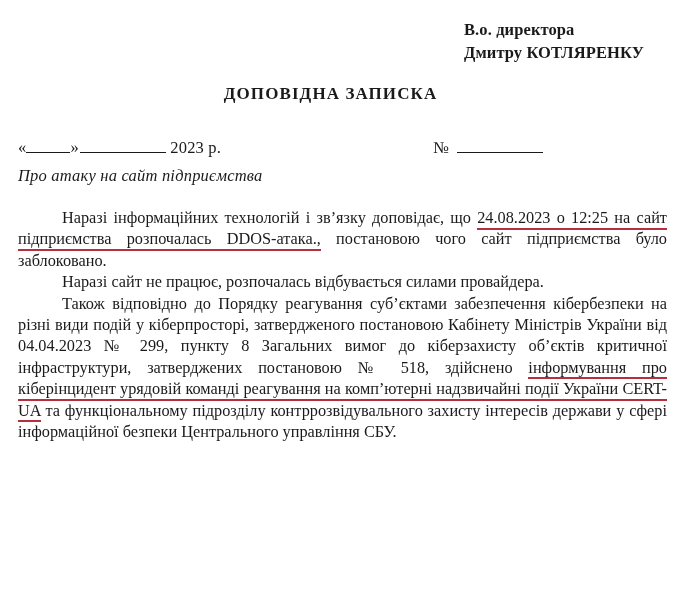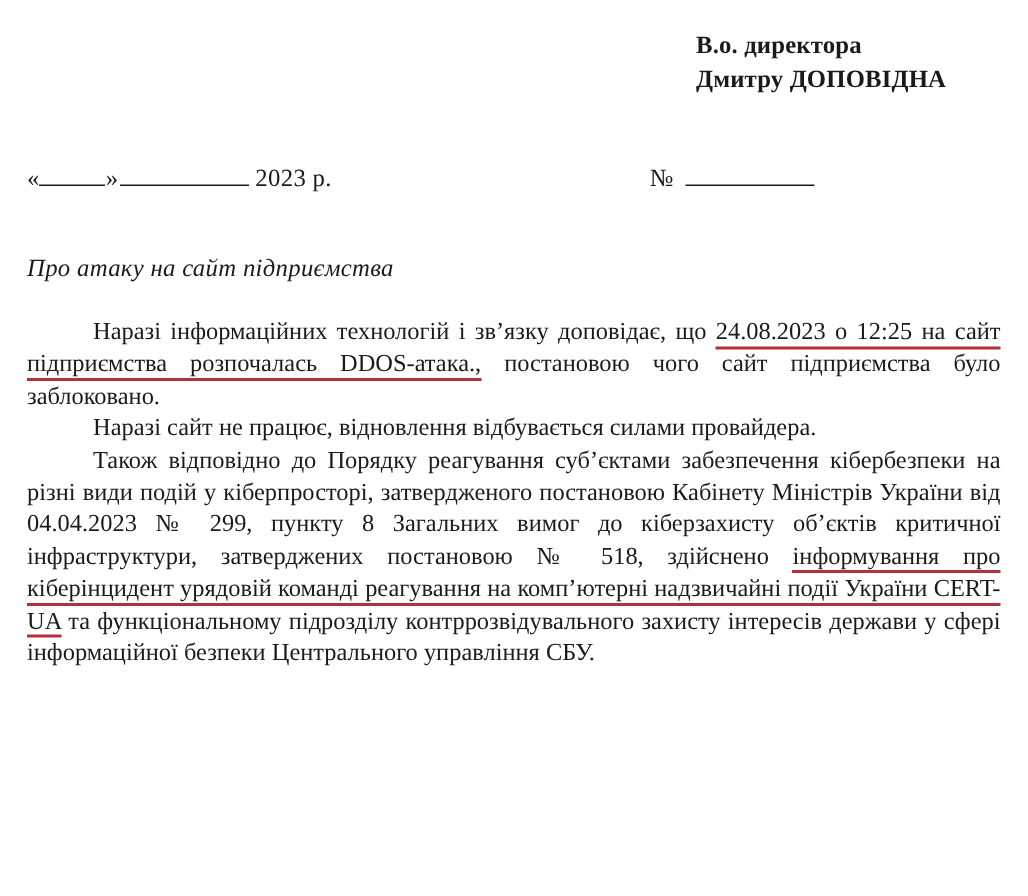--- a/index.html
+++ b/index.html
@@ -38,21 +38,21 @@
     margin-top: 20px;
     text-align: center;
     font-weight: bold;
     font-size: 17px;
     letter-spacing: 1.1px;
     padding-right: 24px;
   }
 
   
   .meta-row {
-    margin-top: 45px;
+    margin-top: 34px;
     display: flex;
     align-items: baseline;
     font-size: 16.5px;
   }
   .meta-date {
     white-space: nowrap;
     letter-spacing: 0.2px;
   }
   .rule {
     display: inline-block;
@@ -63,21 +63,21 @@
   .rule-month { width: 86px; margin-left: 1px; }
   .rule-num   { width: 86px; margin-left: 8px; }
   .meta-number {
     margin-left: 212px;
     white-space: nowrap;
     letter-spacing: 0.2px;
   }
 
   
   .subject {
-    margin-top: 40px;
+    margin-top: 8px;
     font-style: italic;
     font-size: 16.5px;
     letter-spacing: 0.2px;
   }
 
   
   .body-text {
     margin-top: 21px;
     font-size: 16.3px;
     line-height: 21.4px;
@@ -98,34 +98,35 @@
     -webkit-box-decoration-break: clone;
   }
 </style>
 </head>
 <body>
 
 <div class="page">
 
   <div class="addressee">
     <div>В.о. директора</div>
-    <div>Дмитру ДОПОВІДНА</div>
+    <div>Дмитру КОТЛЯРЕНКУ</div>
   </div>
 
+  <div class="doc-title">ДОПОВІДНА ЗАПИСКА</div>
 
   <div class="meta-row">
     <span class="meta-date"><span>«</span><span class="rule rule-day"></span><span>»</span><span class="rule rule-month"></span> <span>2023 р.</span></span>
     <span class="meta-number"><span>№</span><span class="rule rule-num"></span></span>
   </div>
 
   <div class="subject">Про атаку на сайт підприємства</div>
 
   <div class="body-text">
 
     <p><span>Наразі інформаційних технологій і зв’язку доповідає, що </span><span class="hl">24.08.2023 о 12:25 на сайт підприємства розпочалась DDOS-атака.,</span><span> постановою чого сайт підприємства було заблоковано.</span></p>
 
 
-    <p>Наразі сайт не працює, відновлення відбувається силами провайдера.</p>
+    <p>Наразі сайт не працює, розпочалась відбувається силами провайдера.</p>
 
     <p><span>Також відповідно до Порядку реагування суб’єктами забезпечення кібербезпеки на різні види подій у кіберпросторі, затвердженого постановою Кабінету Міністрів України від 04.04.2023 № 299, пункту 8 Загальних вимог до кіберзахисту об’єктів критичної інфраструктури, затверджених постановою № 518, здійснено </span><span class="hl">інформування про кіберінцидент урядовій команді реагування на комп’ютерні надзвичайні події України CERT-UA</span><span> та функціональному підрозділу контррозвідувального захисту інтересів держави у сфері інформаційної безпеки Центрального управління СБУ.</span></p>
 
   </div>
 </div>
 
 </body></html>

